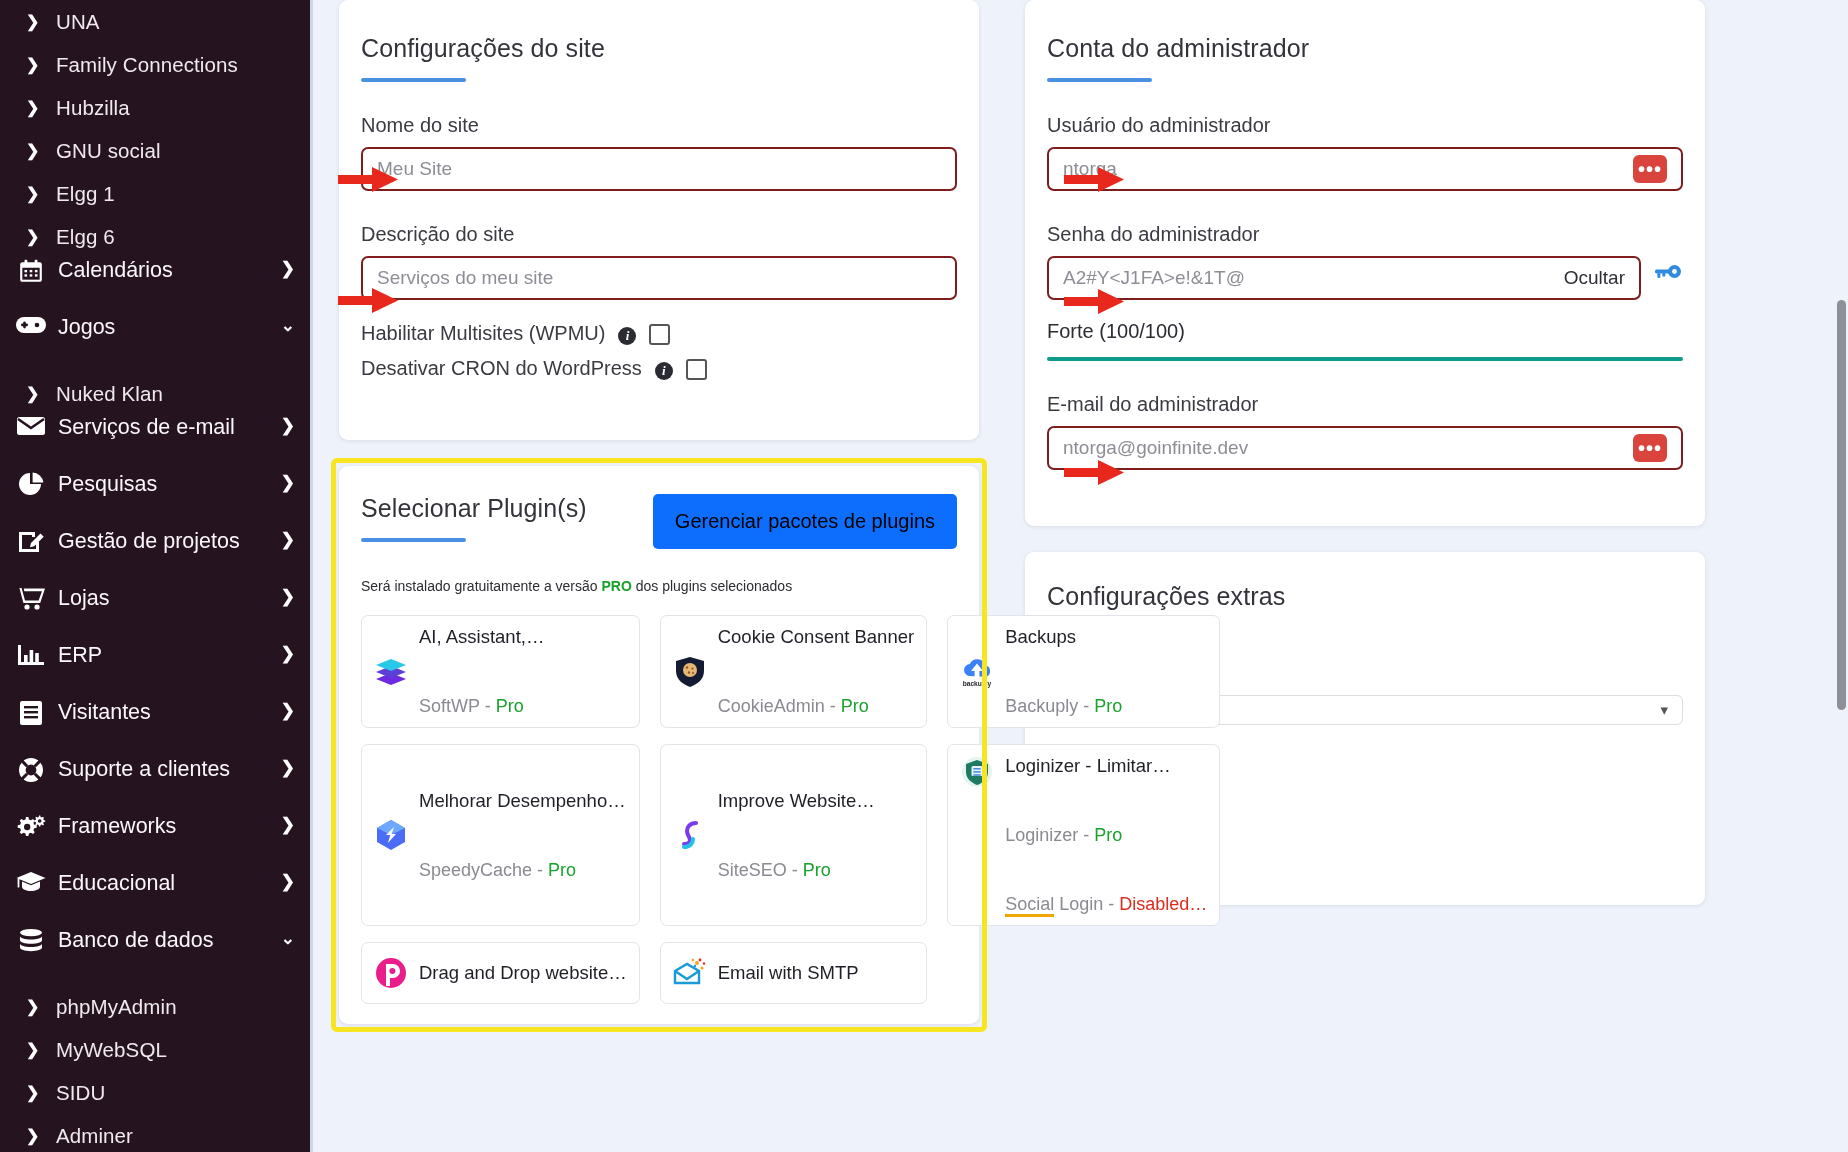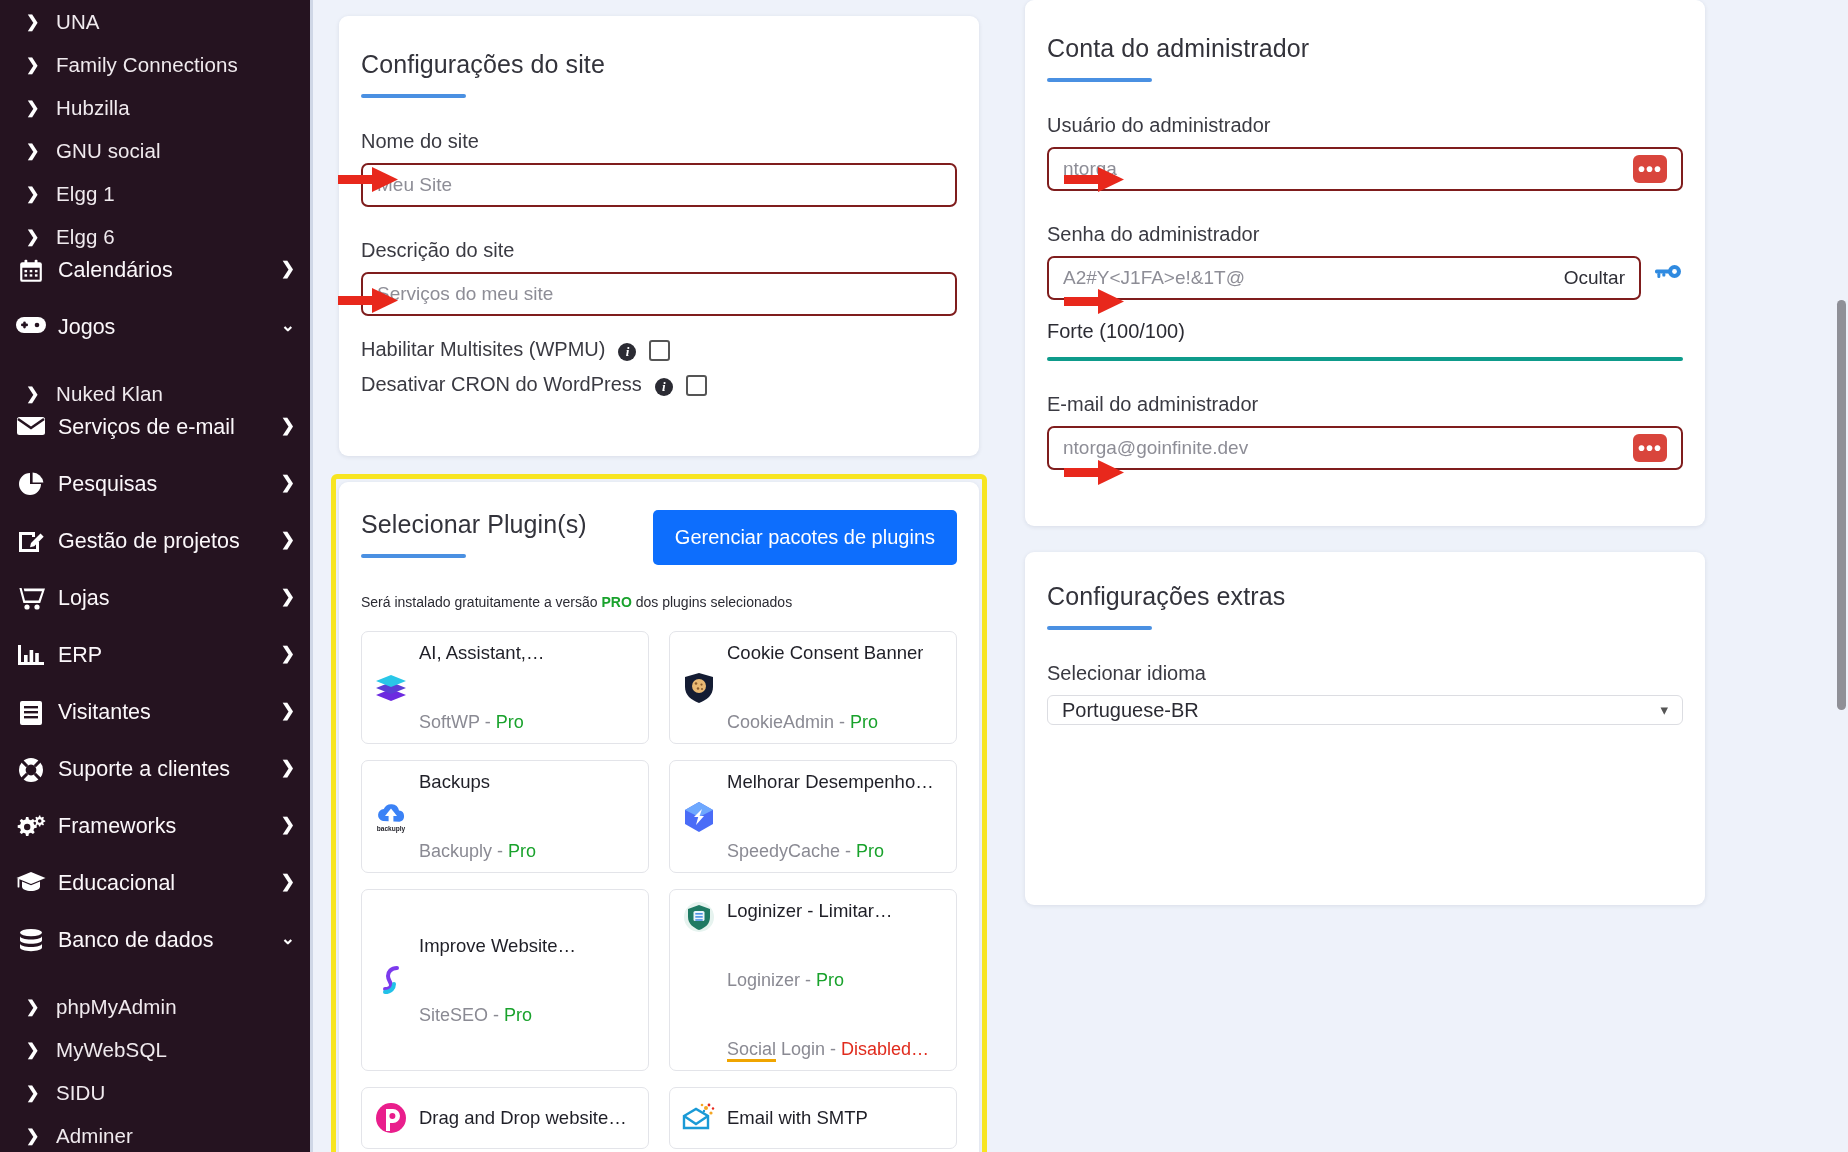--- a/index.html
+++ b/index.html
@@ -54,21 +54,21 @@
   .main {
     flex: 1;
     position: relative;
     background: #eef2fa;
     display: flex;
     gap: 46px;
     padding: 0 26px 0 14px;
     overflow: hidden;
   }
   .col { display: flex; flex-direction: column; gap: 26px; }
-  .col-left { width: 640px; flex: 0 0 640px; padding-top: 16px; margin-left: 12px;}
+  .col-left { width: 640px; flex: 0 0 640px; padding-top: 0; margin-left: 12px;}
   .col-right { width: 680px; flex: 0 0 680px; padding-top: 0; }
 
   .card {
     background: #fff;
     border-radius: 9px;
     box-shadow: 0 1px 4px rgba(30,40,70,.10);
     padding: 34px 22px 28px 22px;
   }
   .card-title {
     font-size: 25px;
@@ -119,28 +119,28 @@
   .cbx { width: 21px; height: 21px; border: 2px solid #555; border-radius: 3px; background: #fff; }
 
   
   .plugins-wrap { position: relative; }
   .plugins-highlight {
     position: absolute; left: -8px; top: -8px; right: -8px; bottom: -8px;
     border: 5px solid #f7e521; border-radius: 6px; pointer-events: none; z-index: 5;
   }
   .plugin-head { display: flex; align-items: flex-start; justify-content: space-between; }
   .btn-primary {
-    background: #0d6efd; color: #ffffff; border: none; border-radius: 5px;
+    background: #0d6efd; color: #000000; border: none; border-radius: 5px;
     font-size: 20px; padding: 16px 22px; cursor: pointer;
     font-family: "Liberation Sans", sans-serif;
     white-space: nowrap;
   }
   .plugin-note { font-size: 14px; color: #2b2b33; margin-top: 28px; line-height: 1.32; }
   .pro-green { color: #19a22c; font-weight: bold; }
-  .plugin-grid { display: grid; grid-template-columns: 1fr 1fr; gap: 16px 20px; margin-top: 20px; }
+  .plugin-grid { display: grid; grid-template-columns: 1fr 1fr 1fr; gap: 16px 20px; margin-top: 20px; }
   .plugin-card {
     border: 1px solid #e3e4e9; border-radius: 7px; padding: 10px 12px;
     display: flex; align-items: center; gap: 11px; min-height: 62px; background: #fff;
   }
   .plugin-card.tall { align-items: flex-start; }
   .pico { width: 34px; height: 34px; flex: 0 0 34px; display: flex; align-items: center; justify-content: center; }
   .ptext { min-width: 0; }
   .pname { font-size: 18.5px; color: #1f1f27; white-space: nowrap; overflow: hidden; text-overflow: ellipsis; }
   .pvendor { font-size: 18px; color: #8a8a93; white-space: nowrap; margin-top: 48px; }
   .pvendor .pro { color: #19a22c; }

